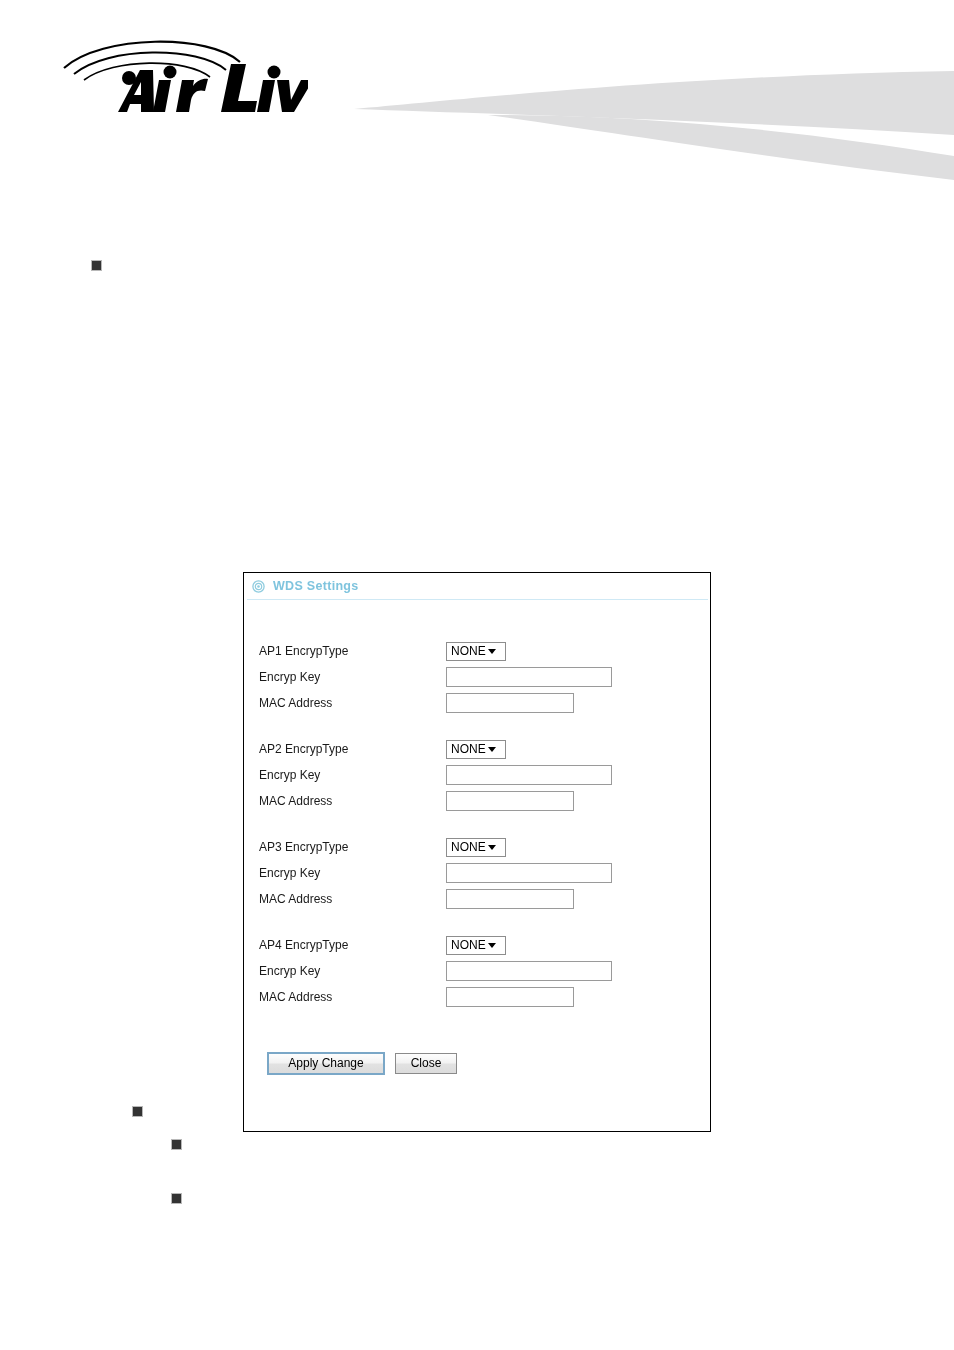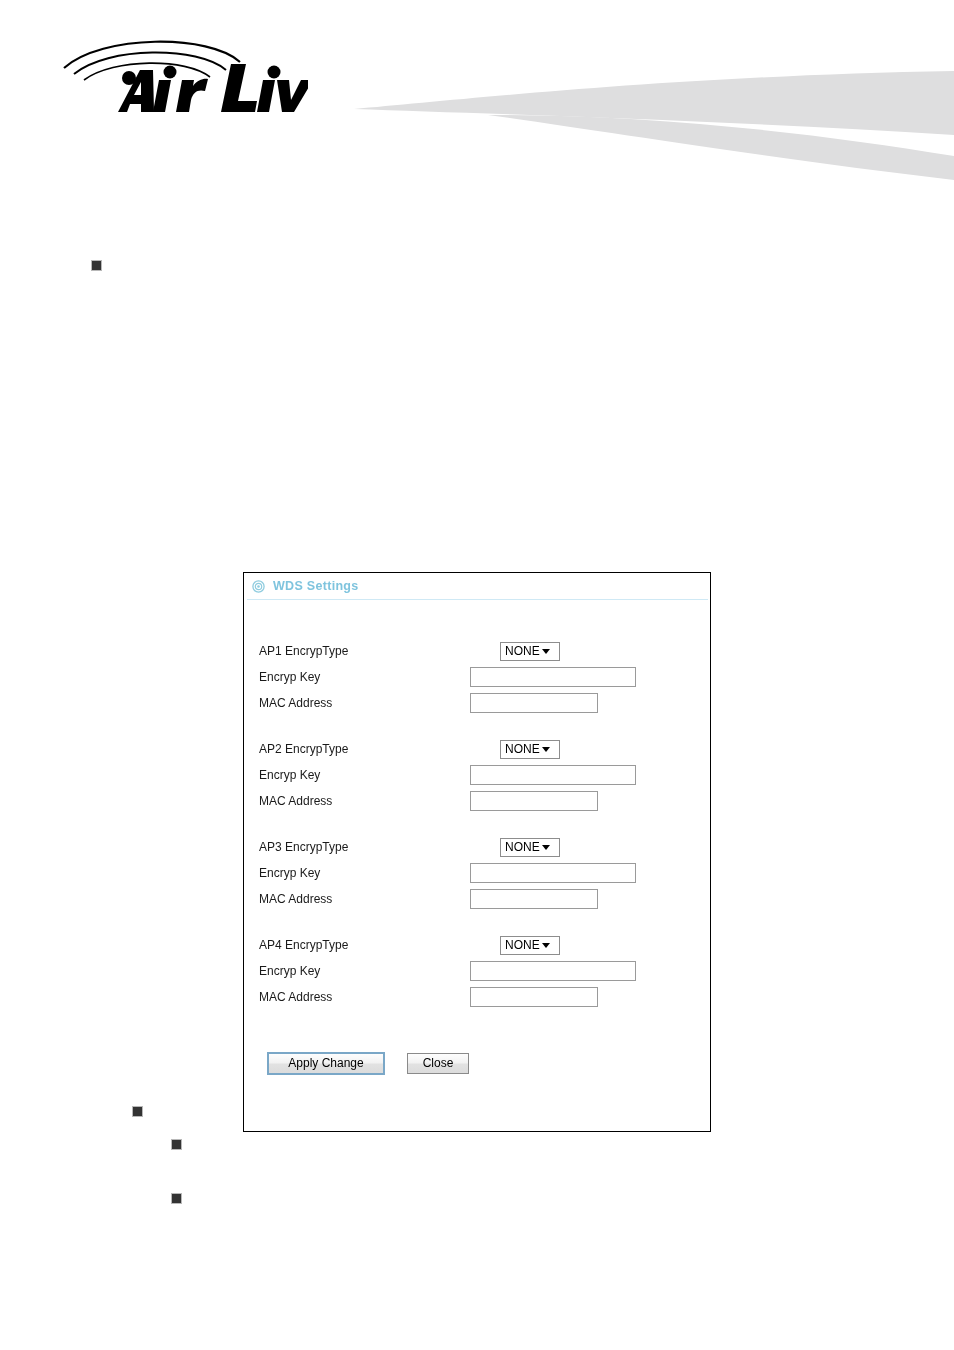--- a/index.html
+++ b/index.html
@@ -107,21 +107,20 @@
 
   .ap-group {
     margin-bottom: 20px;
   }
   .ap-group:last-of-type { margin-bottom: 0; }
 
   .form-row {
     display: flex;
     align-items: center;
     height: 26px;
-    gap: 24px;
   }
   .row-label {
     width: 187px;
     flex: 0 0 187px;
     font-size: 12px;
     color: #1a1a1a;
     line-height: 1;
     white-space: nowrap;
   }
   .row-control {
@@ -132,21 +131,20 @@
   .enc-select {
     width: 60px;
     height: 19px;
     border: 1px solid #8d8d8d;
     box-sizing: border-box;
     background: #ffffff;
     display: flex;
     align-items: center;
     padding: 0 17px 0 4px;
     position: relative;
-    margin-left: 30px;
   }
   .enc-select-value {
     font-size: 12px;
     color: #000000;
     line-height: 1;
     flex: 1;
     white-space: nowrap;
   }
   .enc-select-arrow {
     width: 0;
@@ -163,21 +161,21 @@
     border: 1px solid #9a9a9a;
     box-sizing: border-box;
     background: #ffffff;
   }
   .text-field.wide   { width: 166px; }
   .text-field.narrow { width: 128px; }
 
   .panel-actions {
     display: flex;
     align-items: center;
-    gap: 22px;
+    gap: 10px;
     padding: 22px 0 0 8px;
   }
 
   .btn {
     font-family: "Liberation Sans", sans-serif;
     font-size: 12px;
     color: #000000;
     height: 21px;
     line-height: 19px;
     padding: 0 0;

